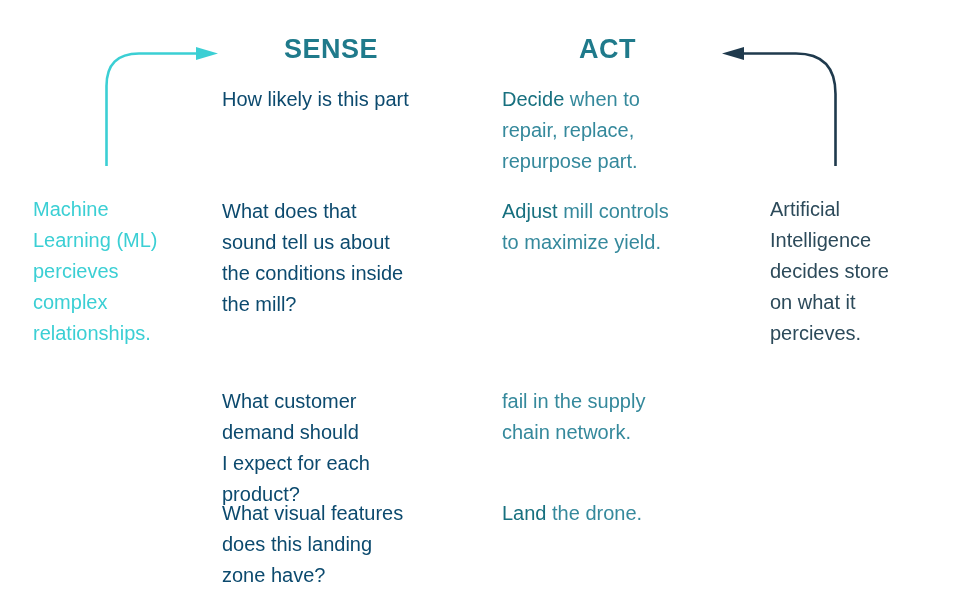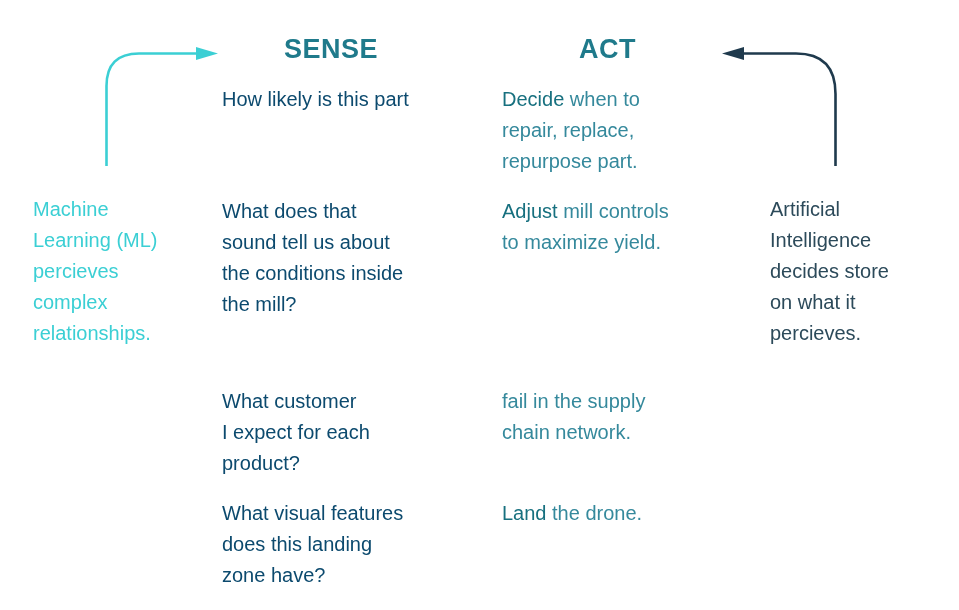--- a/index.html
+++ b/index.html
@@ -96,20 +96,21 @@
 
   <div class="textblock sense-col row-2">
     <div>What does that</div>
     <div>sound tell us about</div>
     <div>the conditions inside</div>
     <div>the mill?</div>
   </div>
 
   <div class="textblock sense-col row-3">
     <div>What customer</div>
+    <div>demand should</div>
     <div>I expect for each</div>
     <div>product?</div>
   </div>
 
   <div class="textblock sense-col row-4">
     <div>What visual features</div>
     <div>does this landing</div>
     <div>zone have?</div>
   </div>
 

